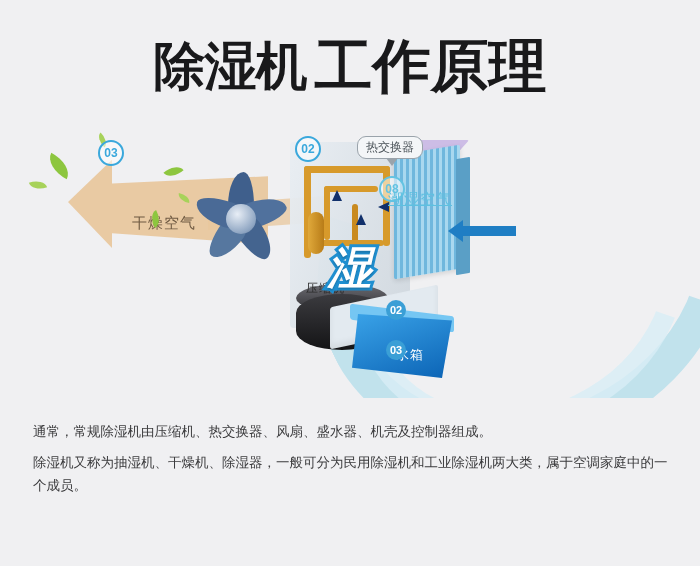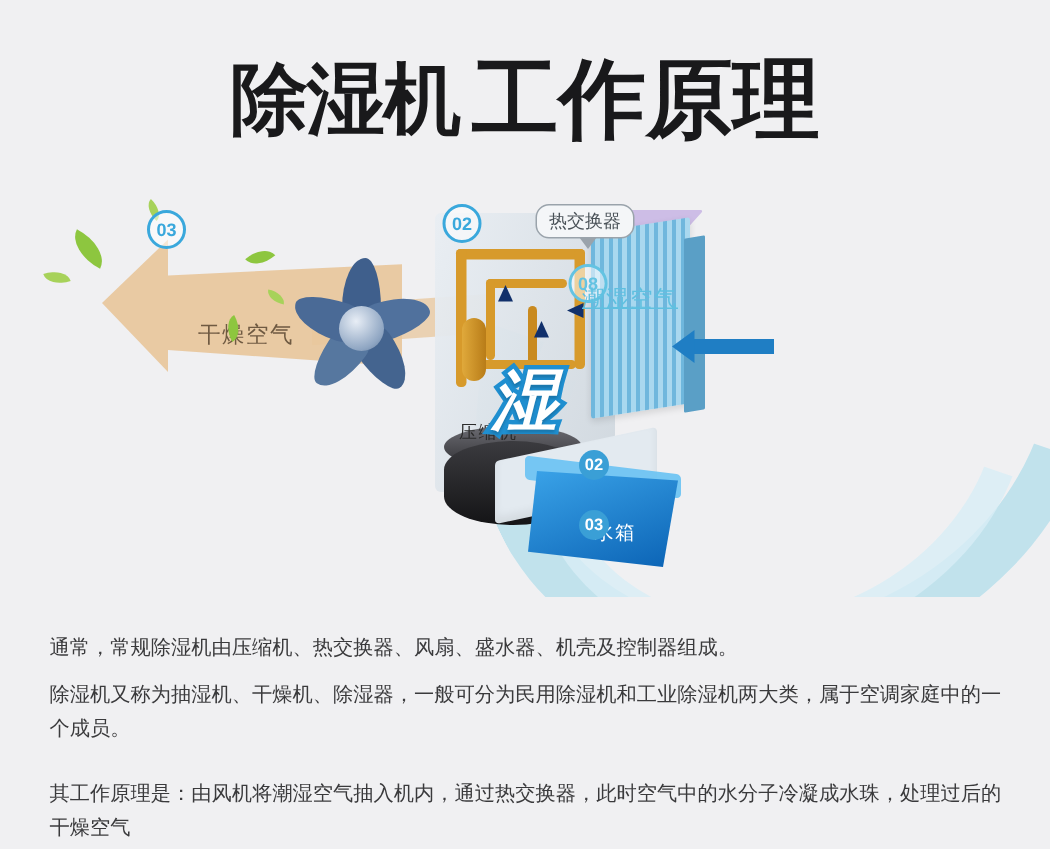--- a/index.html
+++ b/index.html
@@ -251,17 +251,16 @@
     </div>
     <div class="step">
       <div class="step-badge">03</div>
     </div>
   </div>
 
   <div class="copy">
     <p>通常，常规除湿机由压缩机、热交换器、风扇、盛水器、机壳及控制器组成。</p>
     <p>除湿机又称为抽湿机、干燥机、除湿器，一般可分为民用除湿机和工业除湿机两大类，属于空调家庭中的一个成员。</p>
     <div class="gap"></div>
-    <p>其工作原理是：由风机将潮湿空气抽入机内，通过热交换器，此时空气中的水分子冷凝成水珠，处理过后的干燥空气</p>
 
   </div>
 
 </div>
 
 </body></html>

